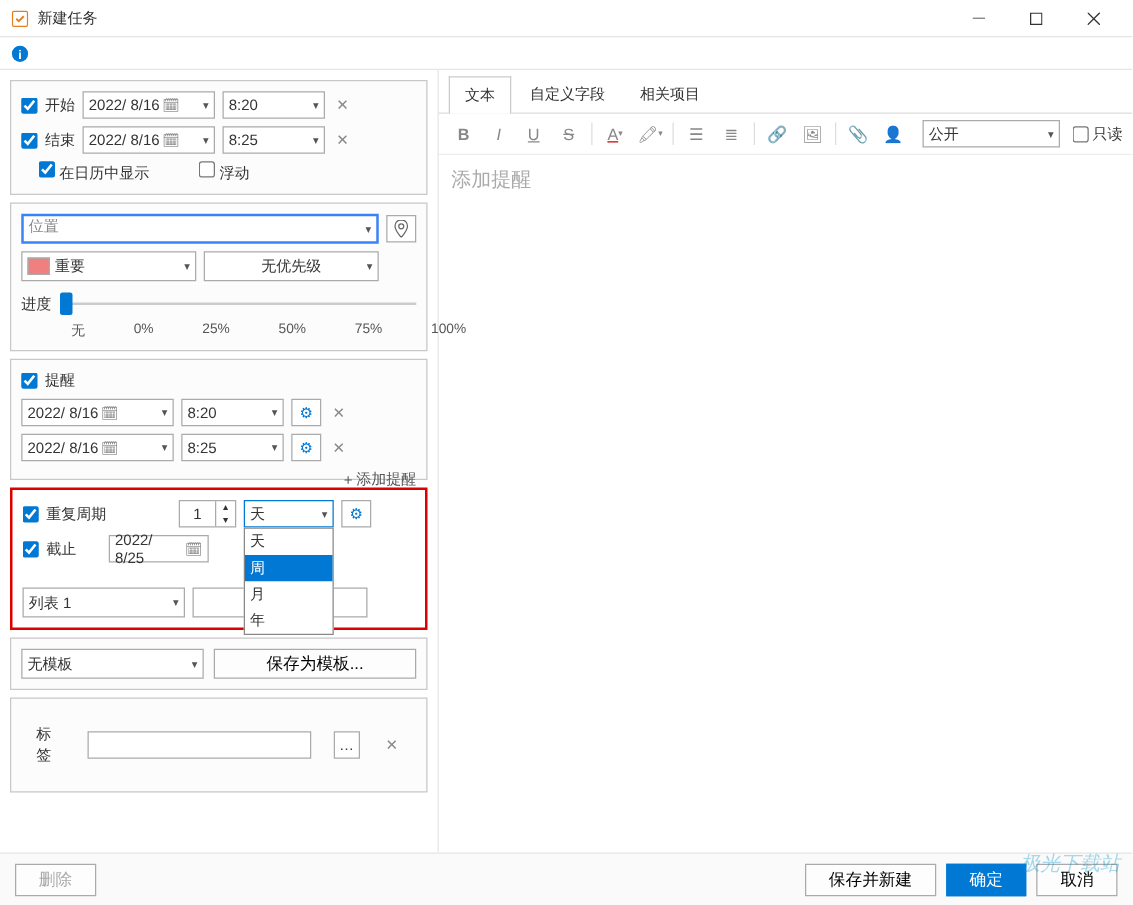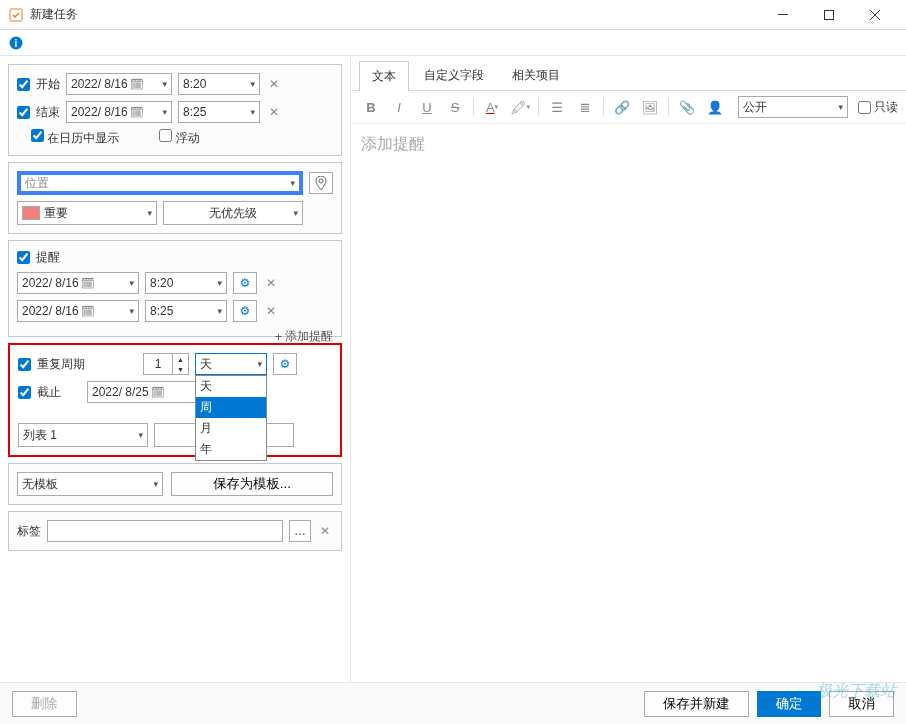--- a/index.html
+++ b/index.html
@@ -25,38 +25,38 @@
 }
 .date-input { width: 106px; }
 .time-input { width: 82px; }
 .dropdown-arrow { position: absolute; right: 4px; top: 50%; transform: translateY(-50%); font-size: 9px; color: #555; pointer-events: none; }
 .clear-btn { width: 16px; height: 16px; color: #888; cursor: pointer; display: flex; align-items: center; justify-content: center; }
 .icon-btn { width: 24px; height: 22px; border: 1px solid #aaa; background: #fff; display: flex; align-items: center; justify-content: center; cursor: pointer; }
 .slider-track { flex: 1; position: relative; height: 24px; display: flex; align-items: center; }
 .slider-line { height: 2px; background: #ccc; width: 100%; }
 .slider-thumb { position: absolute; left: 0; top: 50%; transform: translate(-50%,-50%); width: 10px; height: 18px; background: #0078d4; border-radius: 2px; }
 .slider-labels { display: flex; justify-content: space-between; font-size: 11px; color: #555; margin-left: 40px; }
-.location-input { flex: 1; height: 24px; border: 4px solid #3b82f6; background: #fff; padding: 0 4px; position: relative; }
+.location-input { flex: 1; height: 24px; border: 2px solid #3b82f6; background: #fff; padding: 0 4px; position: relative; }
 .color-swatch { width: 18px; height: 14px; background: #f08080; border: 1px solid #aaa; }
 .importance-select { width: 140px; height: 24px; border: 1px solid #aaa; background: #fff; display: flex; align-items: center; padding: 0 4px; position: relative; cursor: pointer; gap: 4px; }
 .priority-select { width: 140px; height: 24px; border: 1px solid #aaa; background: #fff; display: flex; align-items: center; justify-content: center; position: relative; cursor: pointer; }
 .add-reminder { color: #555; cursor: pointer; display: inline-flex; align-items: center; gap: 3px; float: right; }
 .highlight-section { border: 2px solid #d00; padding: 8px; margin-bottom: 6px; position: relative; }
 .spinner { width: 46px; height: 22px; border: 1px solid #aaa; background: #fff; display: inline-flex; align-items: center; position: relative; }
 .spinner-val { flex: 1; text-align: center; }
 .spinner-btns { width: 16px; height: 100%; border-left: 1px solid #aaa; display: flex; flex-direction: column; }
 .spinner-up, .spinner-down { flex:1; display:flex; align-items:center; justify-content:center; font-size:7px; cursor:pointer; }
 .unit-select { width: 72px; height: 22px; border: 1px solid #0078d4; background: #fff; position: relative; display: flex; align-items: center; padding: 0 4px; cursor: pointer; }
 .unit-dropdown { position: absolute; top: 21px; left: -1px; width: 72px; border: 1px solid #888; background: #fff; z-index: 100; }
 .unit-opt { padding: 2px 4px; cursor: pointer; }
 .unit-opt.sel { background: #0078d4; color: #fff; }
 .list-select { width: 130px; height: 24px; border: 1px solid #aaa; background: #fff; display: flex; align-items: center; padding: 0 4px; position: relative; cursor: pointer; }
 .template-select { width: 146px; height: 24px; border: 1px solid #aaa; background: #fff; display: flex; align-items: center; padding: 0 4px; position: relative; cursor: pointer; }
 .btn { height: 24px; padding: 0 12px; border: 1px solid #aaa; background: #fdfdfd; cursor: pointer; display: inline-flex; align-items: center; }
-.tag-row { display: flex; align-items: center; gap: 6px; padding: 8px; }
+.tag-row { display: flex; align-items: center; gap: 18px; padding: 20px; }
 .tag-input { flex: 1; height: 22px; border: 1px solid #aaa; background: #fff; }
 .tag-more { width: 22px; height: 22px; border: 1px solid #aaa; background: #fff; display:flex; align-items:center; justify-content:center; cursor:pointer; }
 .footer { height: 42px; display: flex; align-items: center; padding: 0 12px; gap: 8px; border-top: 1px solid #e5e5e5; background: #fafafa; }
 .footer .spacer { flex: 1; }
 .footer-btn { height: 26px; padding: 0 18px; border: 1px solid #aaa; background: #fdfdfd; cursor: pointer; }
 .footer-btn.primary { background: #0078d4; color: #fff; border-color: #0078d4; }
 .footer-btn.disabled { color: #aaa; cursor: not-allowed; }
 .tabs { display: flex; border-bottom: 1px solid #ddd; padding: 4px 8px 0 8px; gap: 2px; }
 .tab { padding: 6px 12px; border: 1px solid transparent; border-bottom: none; cursor: pointer; font-size: 12px; }
 .tab.active { border-color: #ccc; background: #fff; position: relative; top: 1px; }
@@ -161,20 +161,37 @@
         <div class="importance-select">
           <span class="color-swatch"></span>
           <span>重要</span>
             <span class="dropdown-arrow">▾</span>
         </div>
         <div class="priority-select">
             <span>无优先级</span>
             <span class="dropdown-arrow">▾</span>
           </div>
       </div>
+      <div class="row" style="align-items:flex-start; flex-direction:column; gap:2px;">
+        <div style="display:flex; align-items:center; width:100%;">
+          <span class="label" style="width:36px">进度</span>
+          <div class="slider-track">
+            <div class="slider-line"></div>
+            <div class="slider-thumb" style="left:0%"></div>
+          </div>
+        </div>
+        <div class="slider-labels" style="width:100%;">
+          <span>无</span>
+          <span>0%</span>
+          <span>25%</span>
+          <span>50%</span>
+          <span>75%</span>
+          <span>100%</span>
+        </div>
+      </div>
     </div>
 
     <div class="section">
       <div class="row">
         <input type="checkbox" class="checkbox" checked="" style="">
         <span class="label">提醒</span>
       </div>
       <div class="row">
         <div class="date-input" style="width:122px">
             <span>2022/ 8/16</span>
@@ -234,21 +251,21 @@
             <div class="unit-opt">年</div>
           </div>
         </div>
         <div class="icon-btn">
             <span style="color:#0078d4">⚙</span>
           </div>
       </div>
       <div class="row">
         <input type="checkbox" class="checkbox" checked="" style="">
         <span class="label" style="width:44px">截止</span>
-        <div class="date-input" style="width:109px">
+        <div class="date-input" style="width:80px">
             <span>2022/ 8/25</span>
             <span class="cal-icon">🗓</span>
           </div>
       </div>
       <div class="row" style="margin-top:20px;">
         <div class="list-select">
             <span>列表 1</span>
             <span class="dropdown-arrow">▾</span>
           </div>
         <div style="width:140px; height:24px; border:1px solid #aaa; background:#fff"></div>

